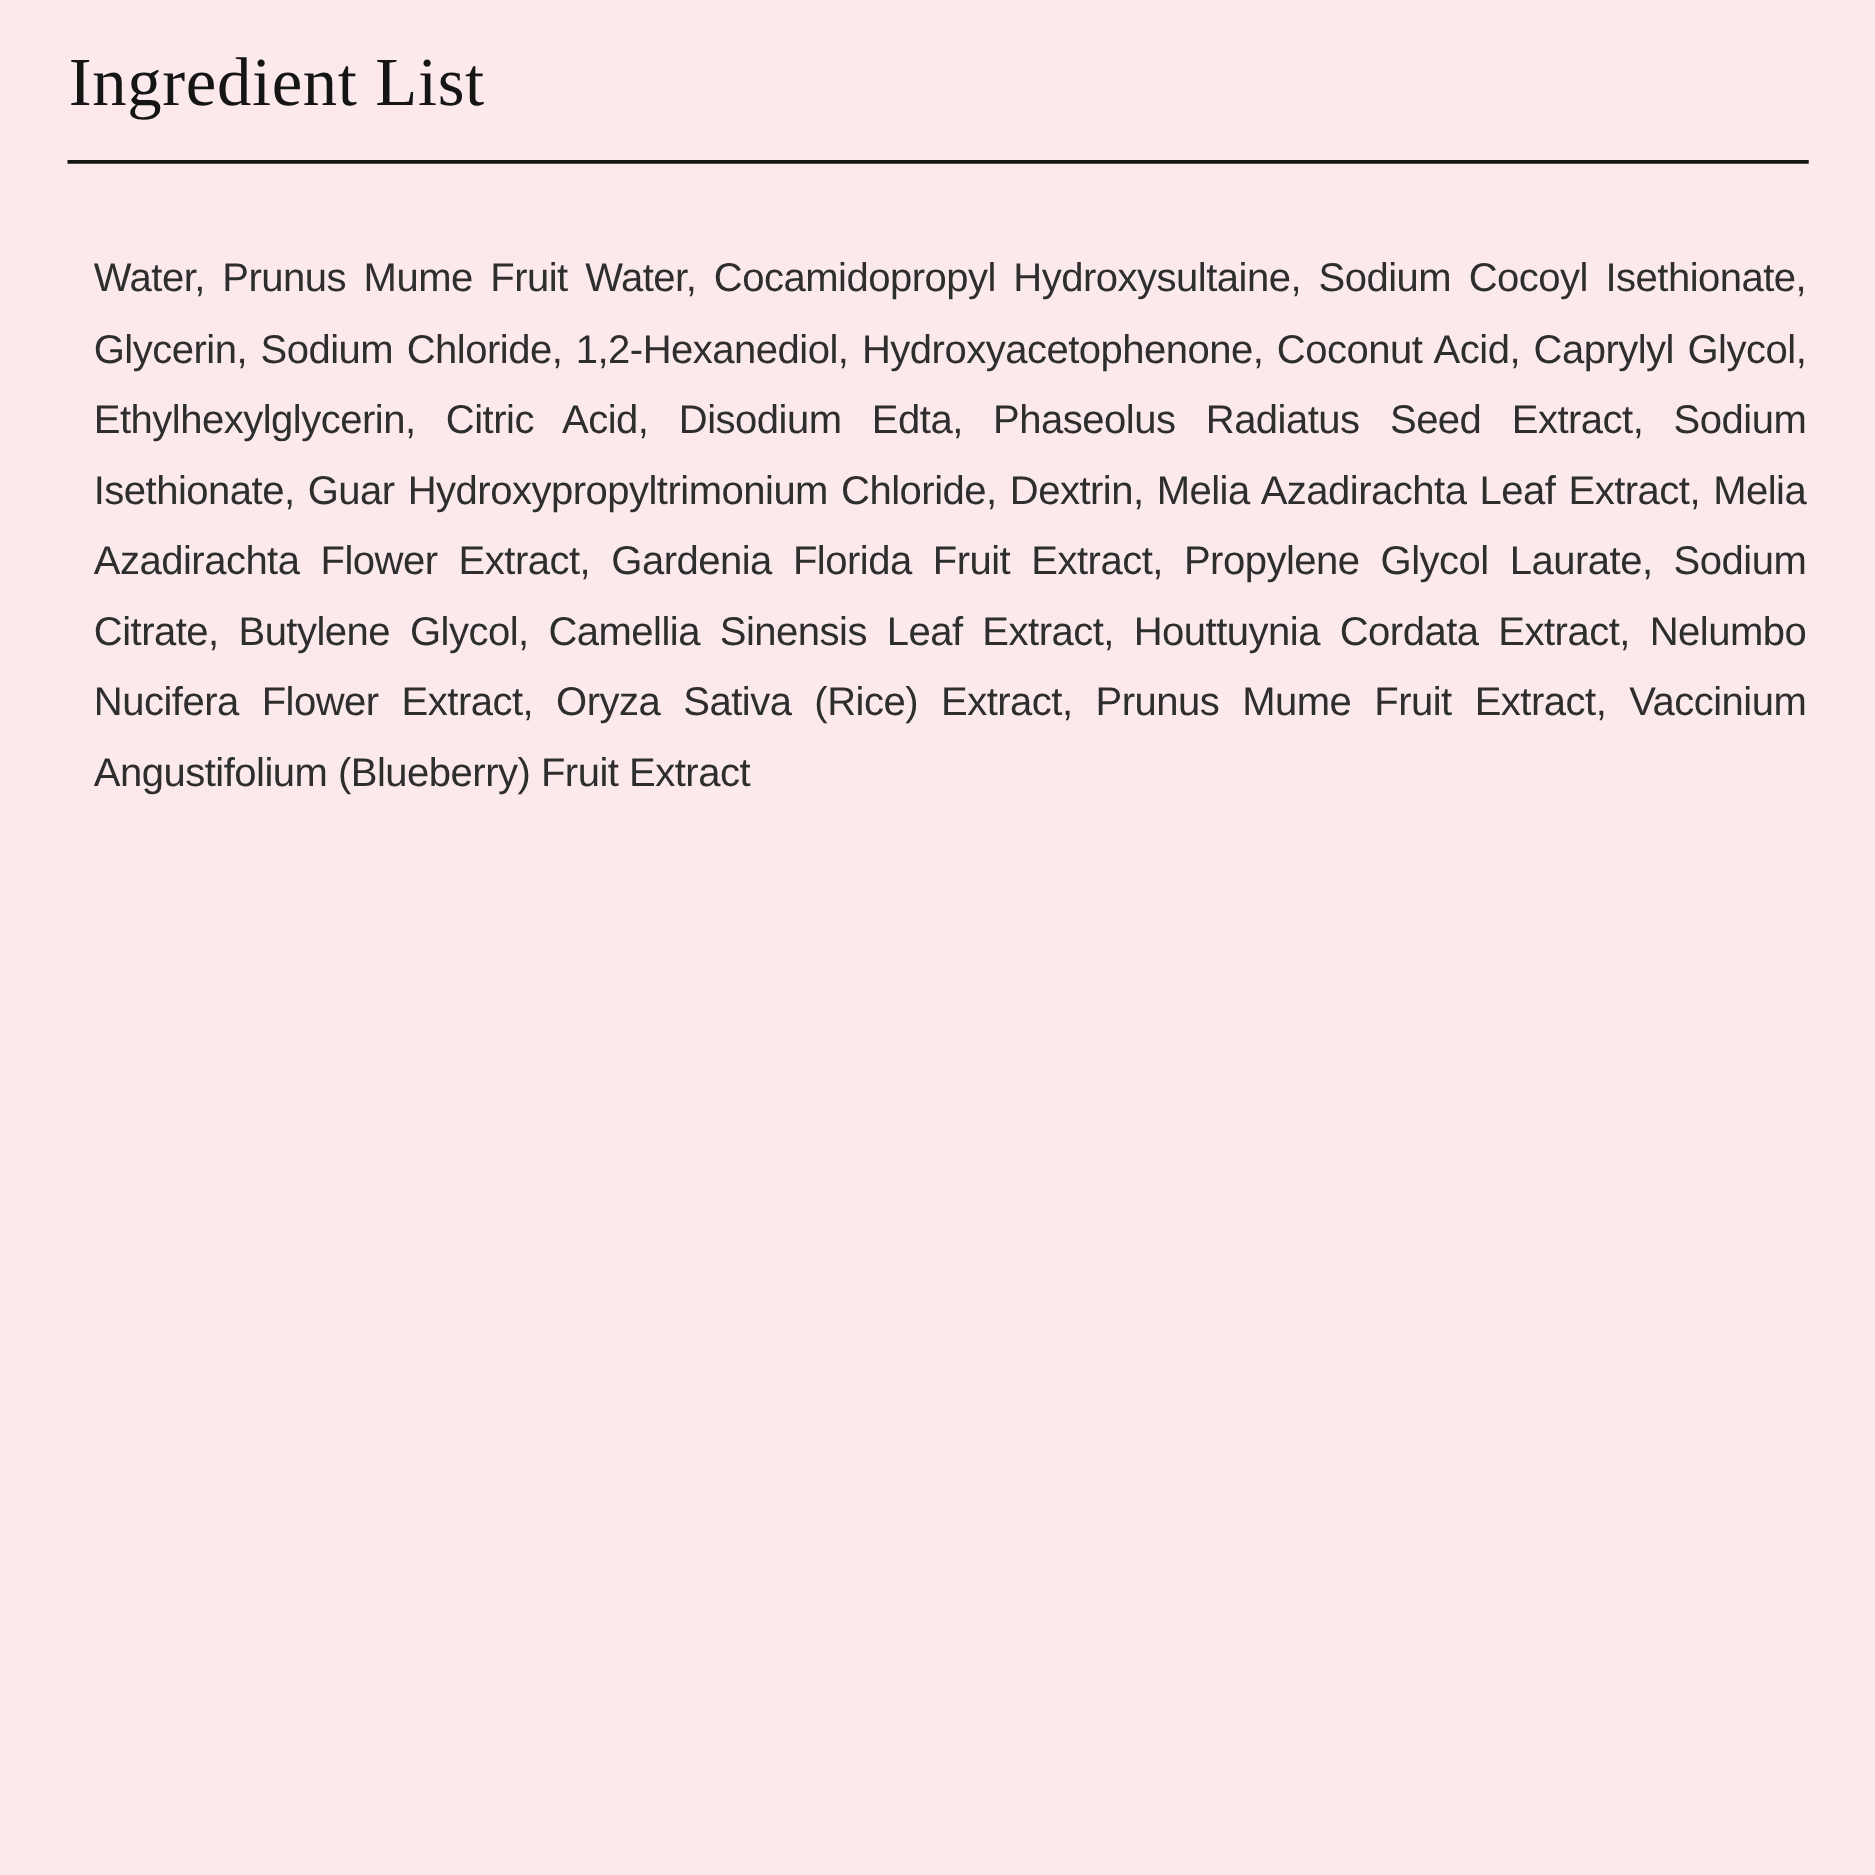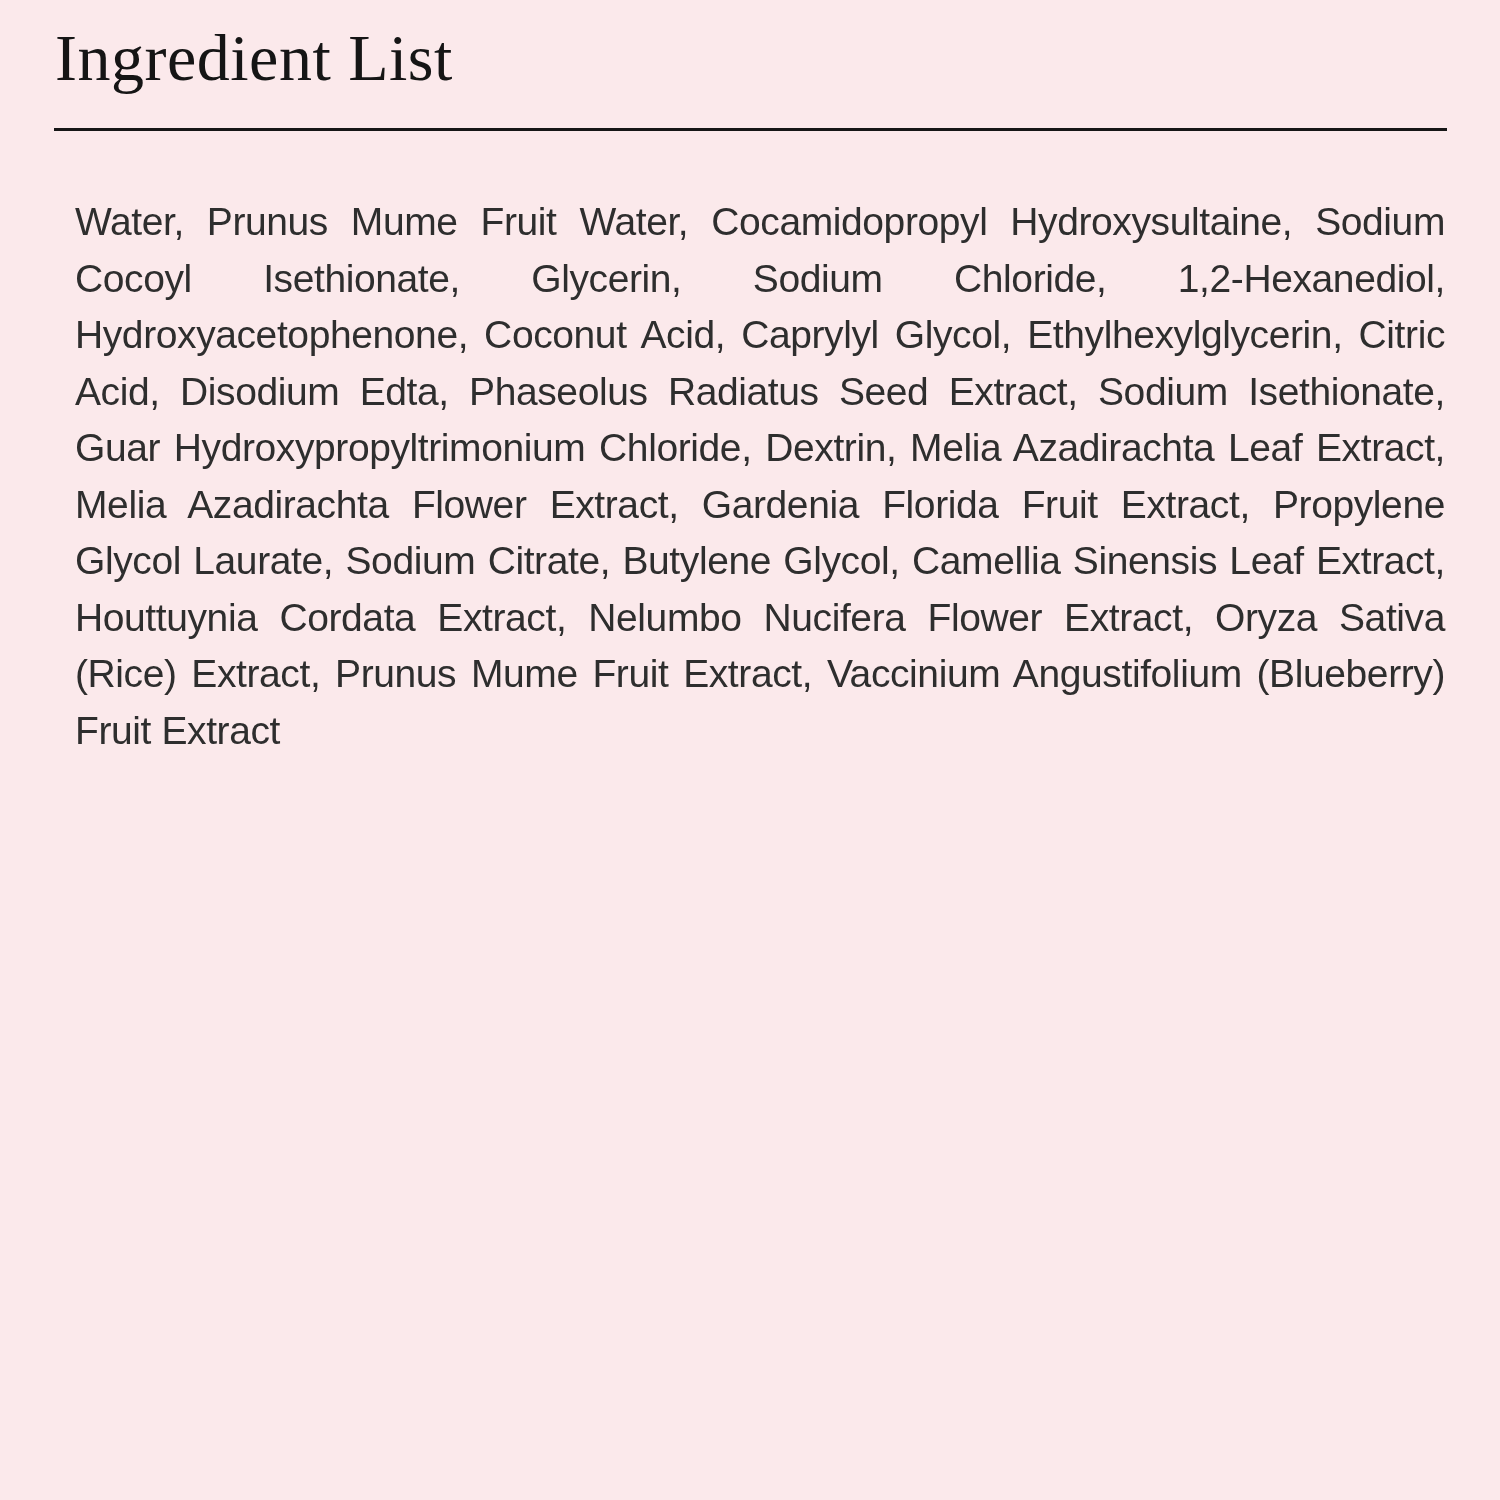--- a/index.html
+++ b/index.html
@@ -18,45 +18,45 @@
   .page {
     position: relative;
     width: 1500px;
     height: 1500px;
     background: var(--background);
     font-family: "Liberation Sans", sans-serif;
   }
   .page-title {
     position: absolute;
     left: 55px;
-    top: 22px;
+    top: 36px;
     font-family: "Liberation Serif", serif;
     font-weight: 400;
-    font-size: 66px;
+    font-size: 55px;
     line-height: 1.1;
     letter-spacing: 0.5px;
     color: var(--title_text);
     white-space: nowrap;
   }
   .title-rule {
     position: absolute;
     left: 54px;
     top: 128px;
     width: 1393px;
     height: 3px;
     background: var(--rule);
   }
   .ingredients-text {
     position: absolute;
     left: 75px;
     top: 194px;
     width: 1370px;
     font-family: "Liberation Sans", sans-serif;
     font-weight: 400;
-    font-size: 39px;
+    font-size: 32px;
     letter-spacing: -0.4px;
     line-height: 56.5px;
     color: var(--body_text);
     text-align: justify;
     text-justify: inter-word;
   }
 </style>
 </head>
 <body>
 

